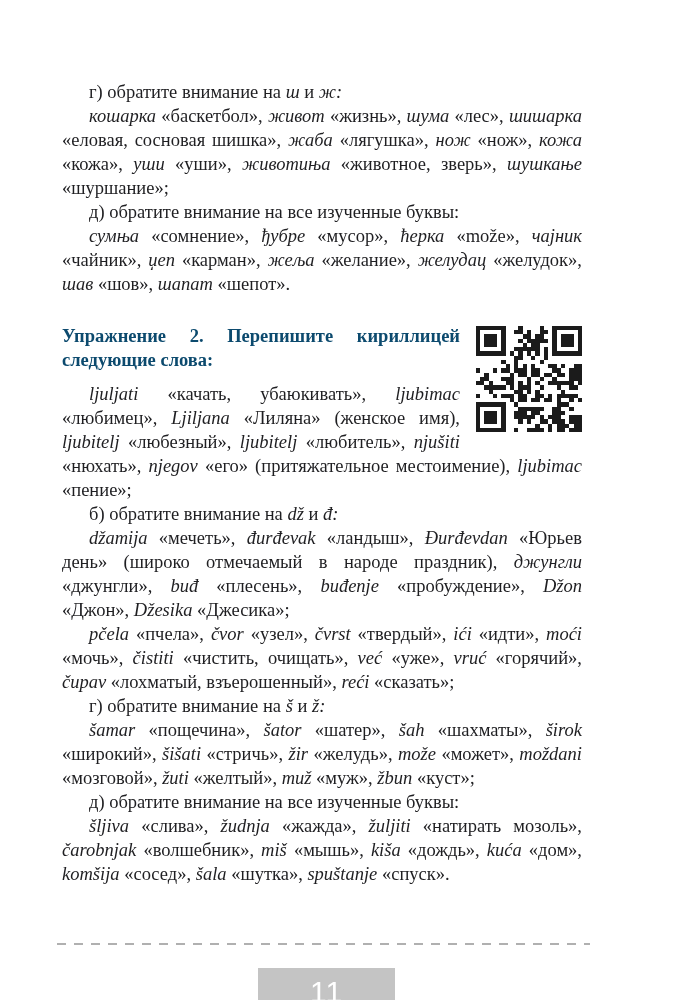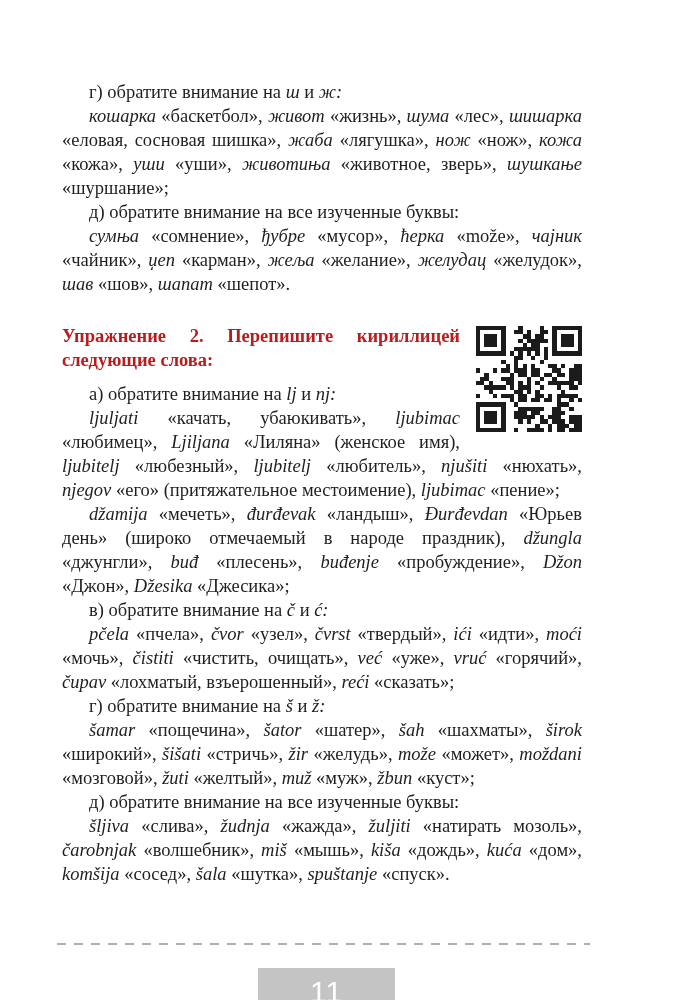--- a/index.html
+++ b/index.html
@@ -23,21 +23,21 @@
     margin:0;
     text-indent:27px;
     text-align:justify;
   }
   .para i{font-style:italic;}
   .ex2-block{margin-top:28px;}
   .ex2-heading{
     font-size:18.5px;line-height:24px;
     font-weight:bold;
     margin:0 0 10px 0;
-    color:#b91c1c;
+    color:#0c4a6e;
     text-align:justify;
   }
   .qr{
     float:right;
     width:106px;height:106px;
     margin:2px 0 10px 16px;
   }
   .qr svg{display:block;}
   .footer-dash{
     position:absolute;
@@ -380,24 +380,23 @@
             <rect x="17" y="24" width="1" height="1"></rect>
             <rect x="19" y="24" width="1" height="1"></rect>
             <rect x="20" y="24" width="1" height="1"></rect>
             <rect x="22" y="24" width="1" height="1"></rect>
             <rect x="23" y="24" width="1" height="1"></rect>
             <rect x="24" y="24" width="1" height="1"></rect>
           </svg>
         </div>
       <h2 class="ex2-heading">Упражнение 2. Перепишите кириллицей следующие слова:</h2>
       <div>
-          <p class="para"><span>а) обратите внимание на </span><i>lj</i><span> и </span><i>nj:</i></p>
           <p class="para"><i>ljuljati</i><span> «качать, убаюкивать», </span><i>ljubimac</i><span> «любимец», </span><i>Ljiljana</i><span> «Лиляна» (женское имя), </span><i>ljubitelj</i><span> «любезный», </span><i>ljubitelj</i><span> «любитель», </span><i>njušiti</i><span> «нюхать», </span><i>njegov</i><span> «его» (притяжательное местоимение), </span><i>ljubimac</i><span> «пение»;</span></p>
-          <p class="para"><i>džamija</i><span> «мечеть», </span><i>đurđevak</i><span> «ландыш», </span><i>Đurđevdan</i><span> «Юрьев день» (широко отмечаемый в народе праздник), </span><i>džungla</i><span> «джунгли», </span><i>buđ</i><span> «плесень», </span><i>buđenje</i><span> «пробуждение», </span><i>Džon</i><span> «Джон», </span><i>Džesika</i><span> «Джесика»;</span></p>
-          <p class="para"><span>в) обратите внимание на </span><i>č</i><span> и </span><i>ć:</i></p>
+          <p class="para"><span>б) обратите внимание на </span><i>dž</i><span> и </span><i>đ:</i></p>
+          <p class="para"><i>džamija</i><span> «мечеть», </span><i>đurđevak</i><span> «ландыш», </span><i>Đurđevdan</i><span> «Юрьев день» (широко отмечаемый в народе праздник), </span><i>джунгли</i><span> «джунгли», </span><i>buđ</i><span> «плесень», </span><i>buđenje</i><span> «пробуждение», </span><i>Džon</i><span> «Джон», </span><i>Džesika</i><span> «Джесика»;</span></p>
           <p class="para"><i>pčela</i><span> «пчела», </span><i>čvor</i><span> «узел», </span><i>čvrst</i><span> «твердый», </span><i>ići</i><span> «идти», </span><i>moći</i><span> «мочь», </span><i>čistiti</i><span> «чистить, очищать», </span><i>već</i><span> «уже», </span><i>vruć</i><span> «горячий», </span><i>čupav</i><span> «лохматый, взъерошенный», </span><i>reći</i><span> «сказать»;</span></p>
           <p class="para"><span>г) обратите внимание на </span><i>š</i><span> и </span><i>ž:</i></p>
           <p class="para"><i>šamar</i><span> «пощечина», </span><i>šator</i><span> «шатер», </span><i>šah</i><span> «шахматы», </span><i>širok</i><span> «широкий», </span><i>šišati</i><span> «стричь», </span><i>žir</i><span> «желудь», </span><i>može</i><span> «может», </span><i>moždani</i><span> «мозговой», </span><i>žuti</i><span> «желтый», </span><i>muž</i><span> «муж», </span><i>žbun</i><span> «куст»;</span></p>
           <p class="para"><span>д) обратите внимание на все изученные буквы:</span></p>
           <p class="para"><i>šljiva</i><span> «слива», </span><i>žudnja</i><span> «жажда», </span><i>žuljiti</i><span> «натирать мозоль», </span><i>čarobnjak</i><span> «волшебник», </span><i>miš</i><span> «мышь», </span><i>kiša</i><span> «дождь», </span><i>kuća</i><span> «дом», </span><i>komšija</i><span> «сосед», </span><i>šala</i><span> «шутка», </span><i>spuštanje</i><span> «спуск».</span></p>
         </div>
     </div>
 
   </div>
 

